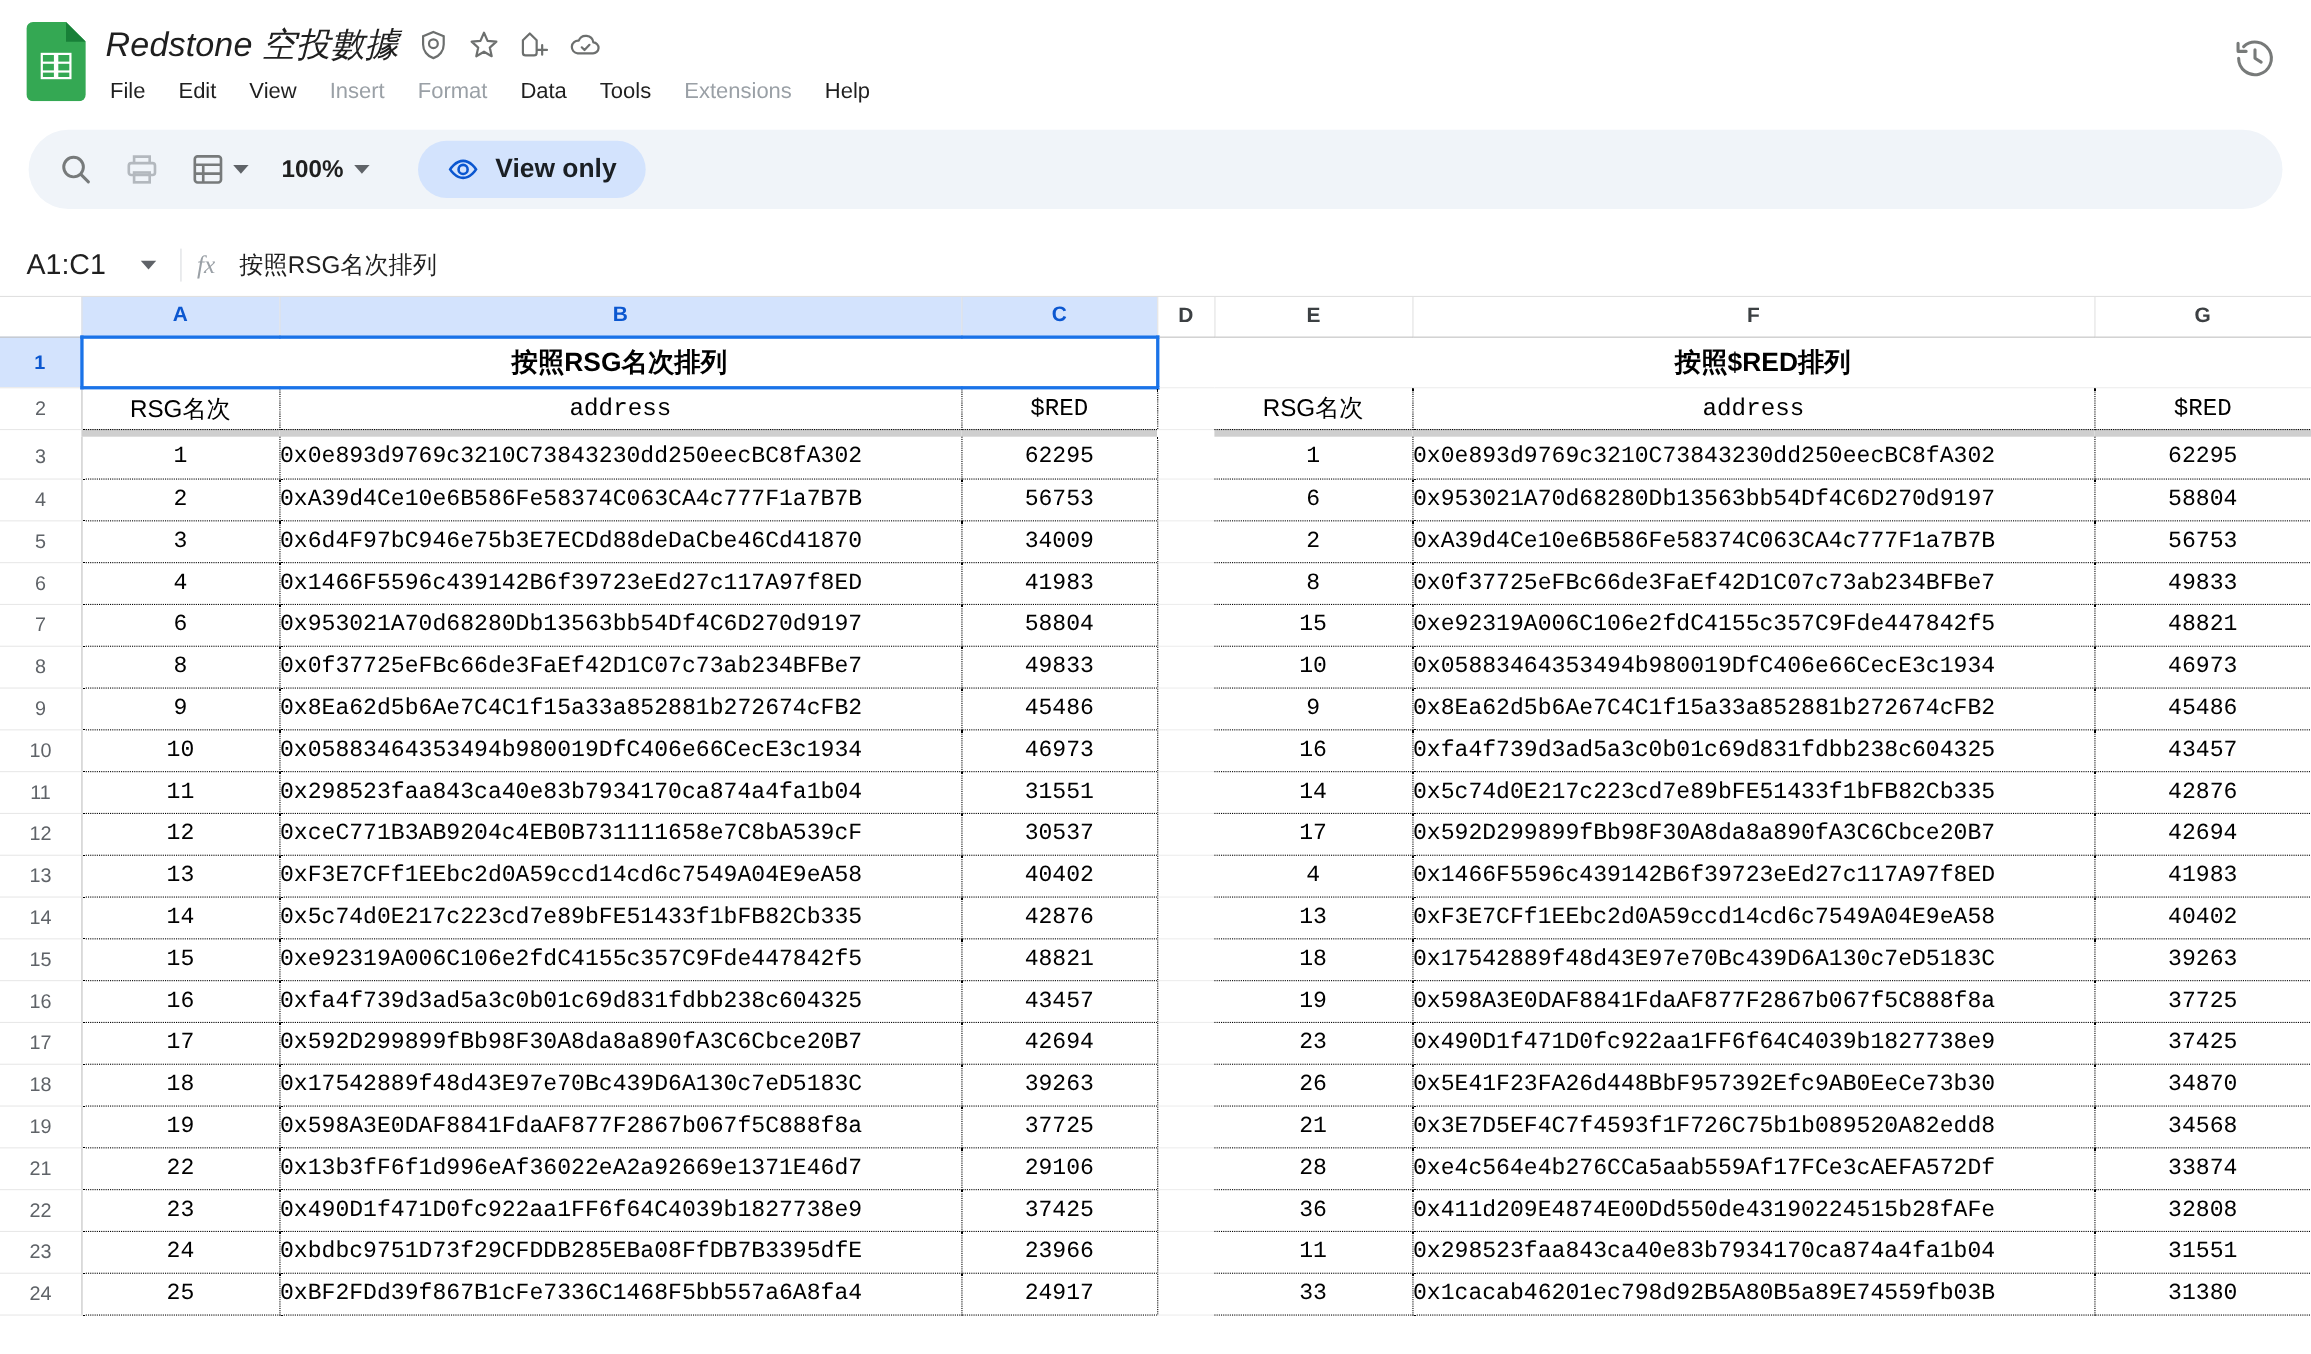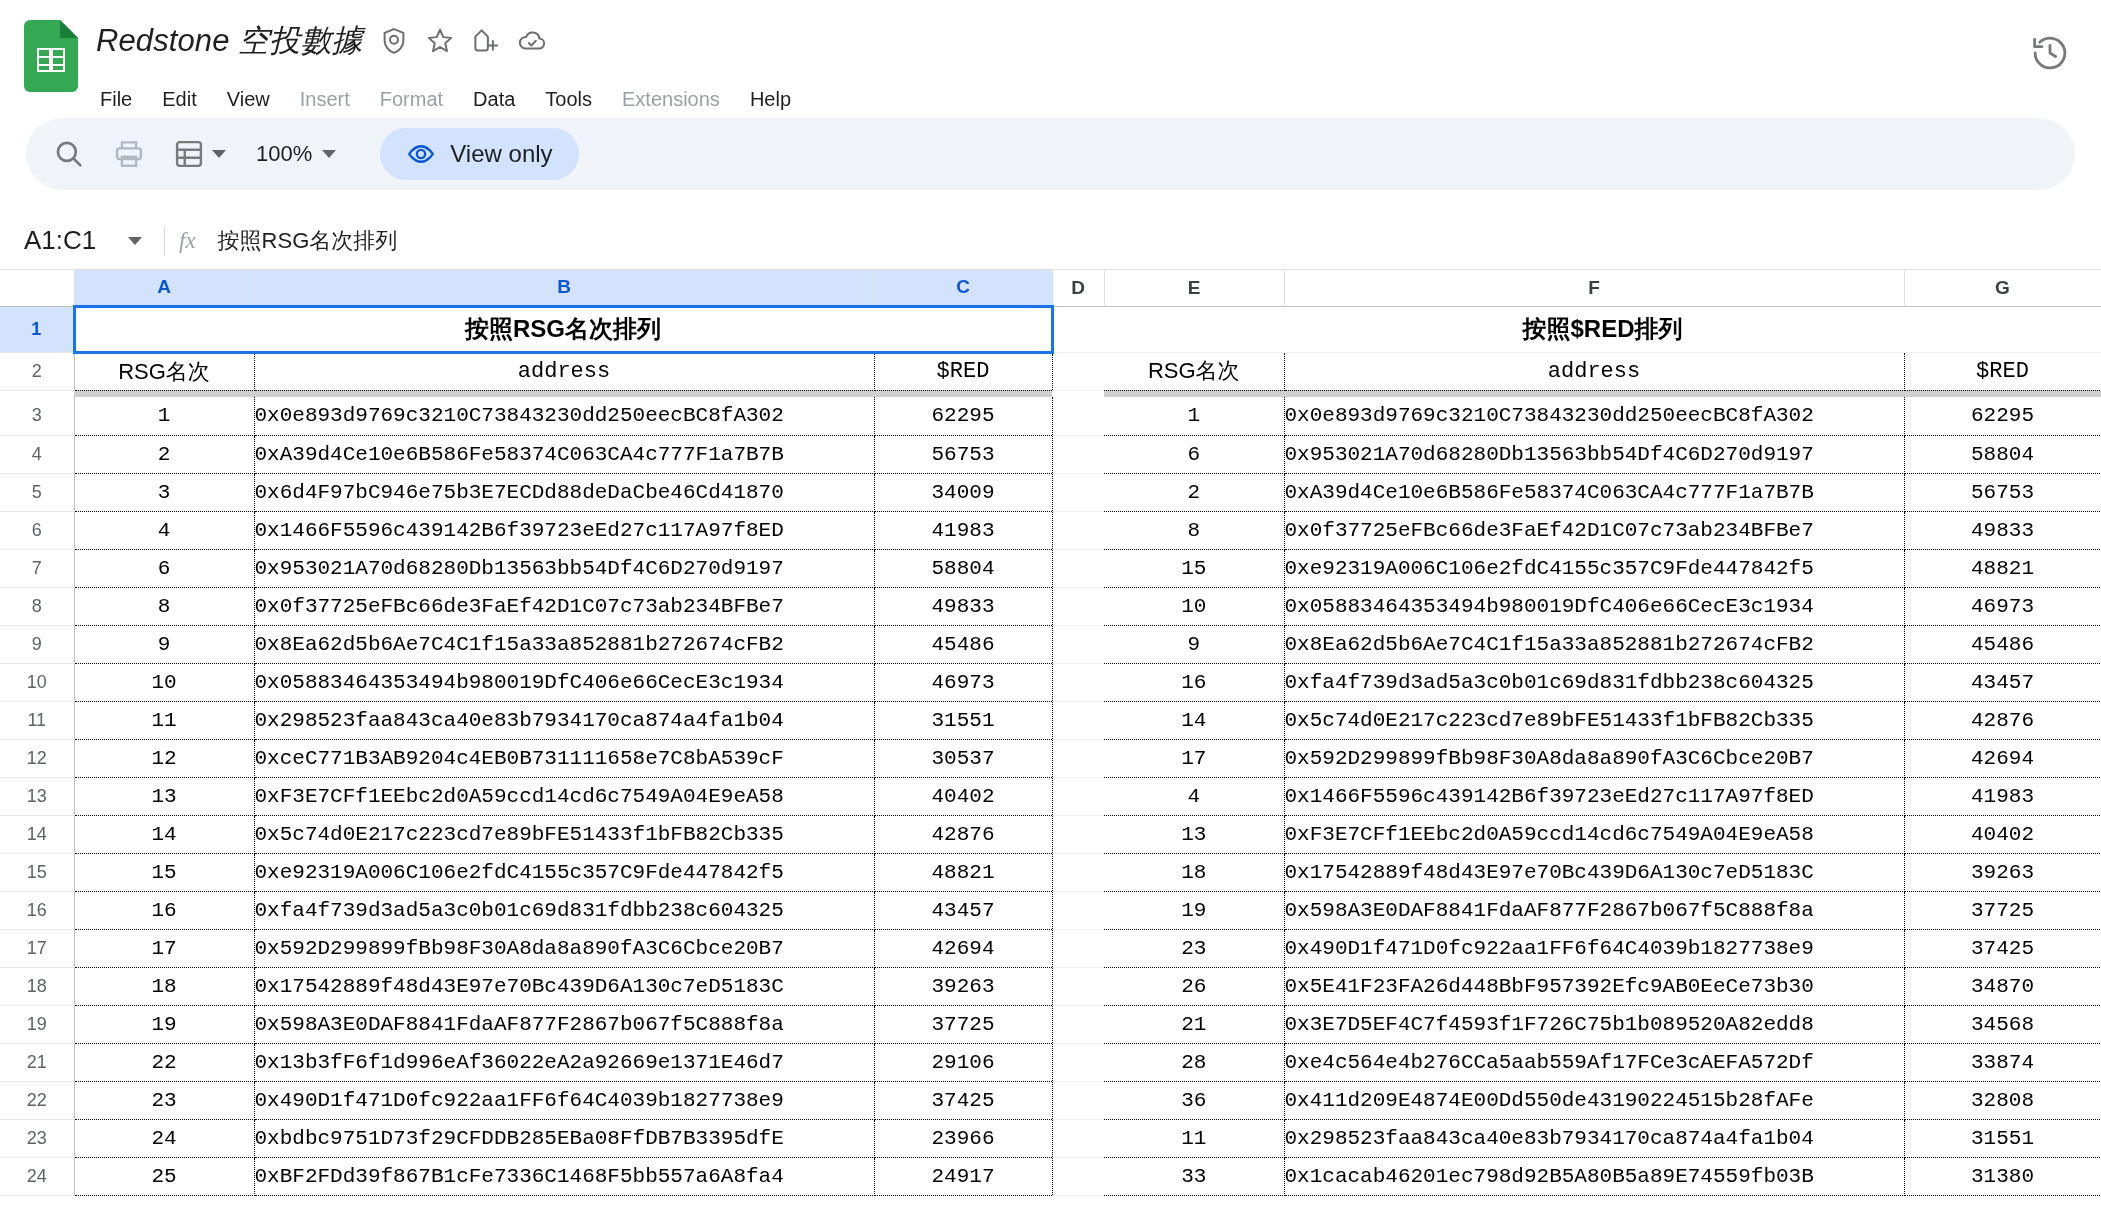--- a/index.html
+++ b/index.html
@@ -31,21 +31,21 @@
   .title-row { display: flex; align-items: center; gap: 16px; height: 46px; font-style: italic; }
   .doc-title {
     font-size: 31px;
     color: #1f1f1f;
     letter-spacing: .1px;
     white-space: nowrap;
   }
   .title-icon { width: 30px; height: 30px; opacity: .78; flex: none; }
   .title-icon svg { width: 30px; height: 30px; display: block; }
 
-  .menubar { display: flex; gap: 26px; margin-top: 22px; padding-left: 2px; align-items: center; }
+  .menubar { display: flex; gap: 26px; margin-top: 6px; padding-left: 2px; align-items: center; }
   .menu-item {
     font-size: 20px;
     color: #1f1f1f;
     white-space: nowrap;
     padding: 2px 2px;
     border-radius: 4px;
     cursor: pointer;
   }
   .menu-item.dim { color: #9aa0a6; }
 
@@ -61,20 +61,21 @@
   
   .toolbar {
     height: 72px;
     margin: 0 26px;
     background: #f0f4f9;
     border-radius: 36px;
     display: flex;
     align-items: center;
     padding: 0 26px;
     gap: 26px;
+    font-weight: bold;
   }
   .tb-icon { width: 34px; height: 34px; opacity: .7; cursor: pointer; flex: none; }
   .tb-icon svg { width: 34px; height: 34px; display: block; }
   .tb-group { display: flex; align-items: center; gap: 6px; }
   .caret {
     width: 0; height: 0;
     border-left: 7px solid transparent;
     border-right: 7px solid transparent;
     border-top: 8px solid #5f6368;
     cursor: pointer;

